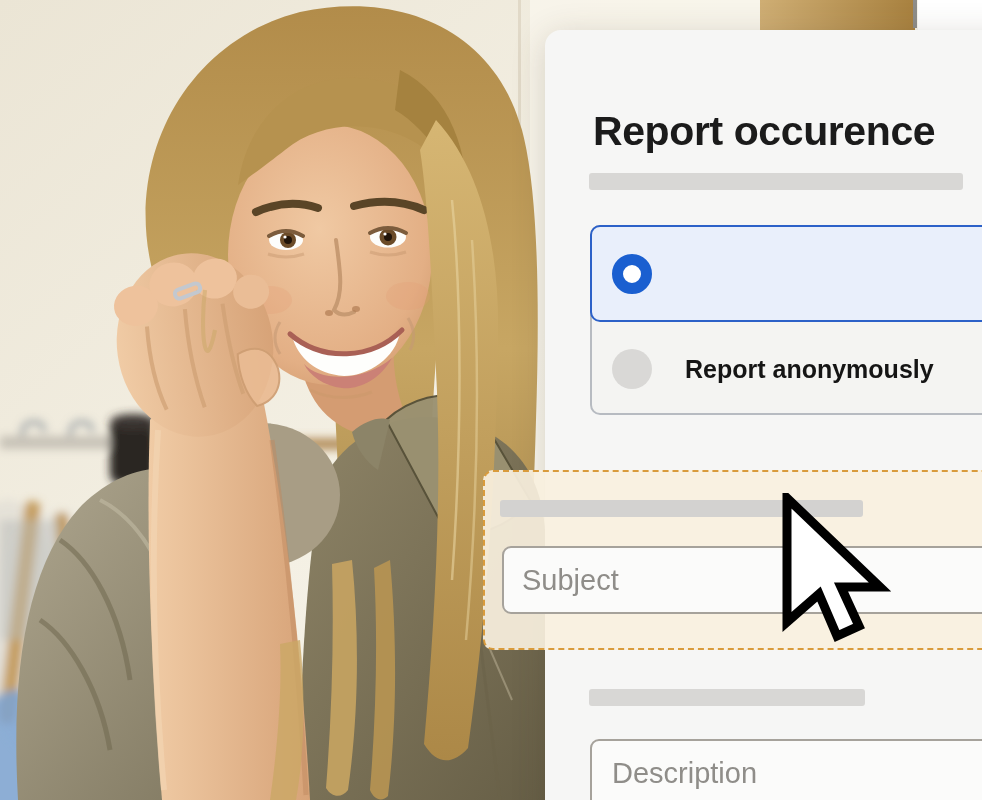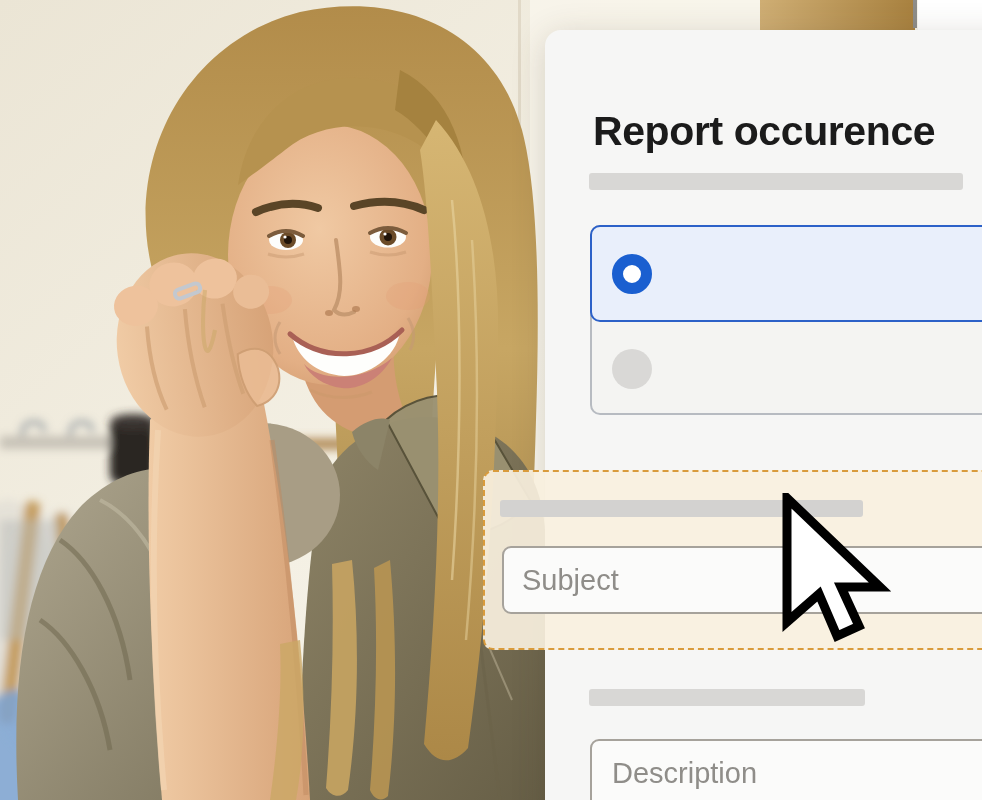--- a/index.html
+++ b/index.html
@@ -222,20 +222,21 @@
   <div class="card">
     <div class="card-title">Report occurence</div>
     <div class="bar bar-title"></div>
 
     <div class="radio-group">
       <div class="radio-row selected" role="radio" aria-checked="true">
         <span class="radio-circle on"></span>
       </div>
       <div class="radio-row unselected" role="radio" aria-checked="false">
         <span class="radio-circle off"></span>
+        <span class="radio-label">Report anonymously</span>
       </div>
     </div>
 
     <div class="bar bar-desc"></div>
     <textarea class="desc-area" placeholder="Description" style=""></textarea>
   </div>
 
   <div class="highlight">
     <div class="bar bar-subject"></div>
     <input class="subject-input" type="text" placeholder="Subject" style="">

